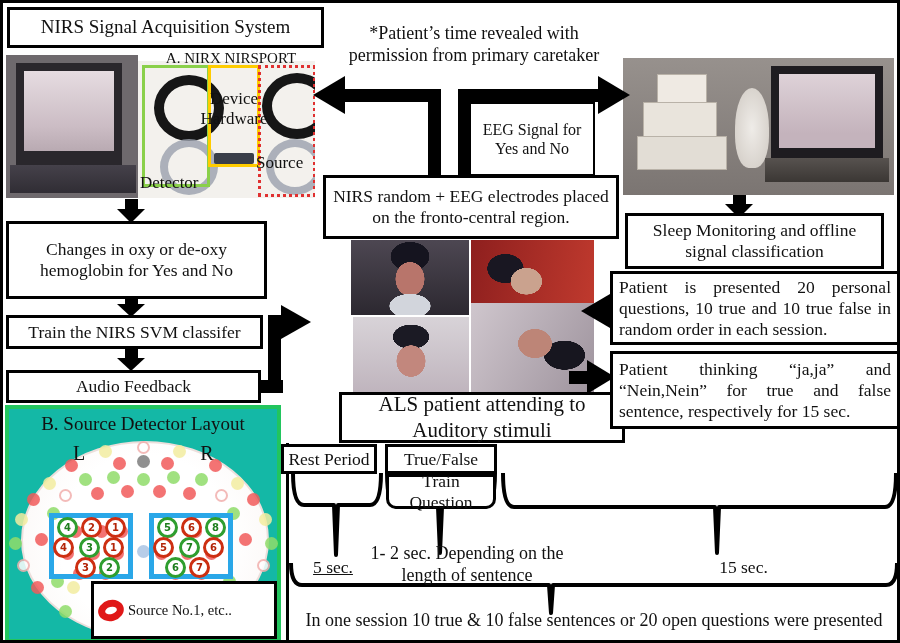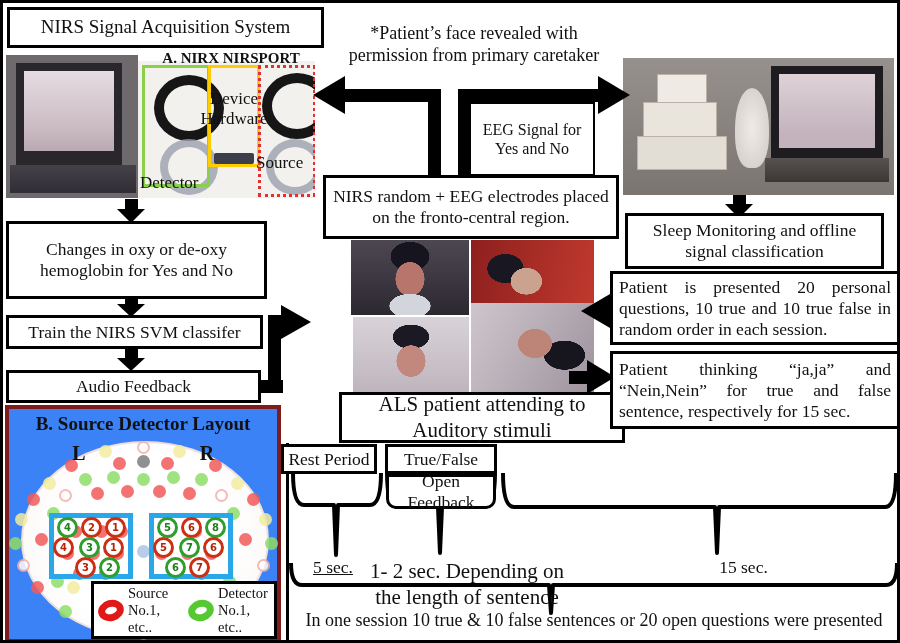--- a/index.html
+++ b/index.html
@@ -7,21 +7,21 @@
           box-sizing:border-box;font-family:"Liberation Serif","DejaVu Serif",serif;color:#111;overflow:hidden;}
   .abs{position:absolute;}
   .box{position:absolute;background:#fff;border:3px solid #000;box-sizing:border-box;
        display:flex;flex-direction:column;align-items:center;justify-content:center;
        text-align:center;font-size:17px;line-height:1.2;z-index:4;}
   .txt{position:absolute;text-align:center;font-size:17px;line-height:1.22;z-index:5;}
   .bar{position:absolute;background:#000;z-index:3;}
   .tri{position:absolute;width:0;height:0;z-index:3;}
   .photo{position:absolute;overflow:hidden;z-index:2;}
   .b2{border-width:2px;}
-  .bold{font-weight:bold;}
+  .bold{font-weight:normal;}
   
   #montage{position:absolute;z-index:1;}
   .head-ellipse{position:absolute;border:2px solid #ecdfdc;border-radius:50%;
                 background:radial-gradient(circle,#ffffff 55%,#faf5f3 100%);}
   .dot{position:absolute;width:13px;height:13px;border-radius:50%;opacity:.85;z-index:1;}
   .dr{background:#f15b5b;} .dg{background:#8fdc6a;} .dy{background:#f2eca0;}
   .do{background:#fff;border:2px solid #f2b0ae;box-sizing:border-box;}
   .dk{background:#7d7d7d;} .db{background:#aac4e4;}
   .cluster{position:absolute;border:5px solid #2aa7e8;box-sizing:border-box;z-index:2;background:transparent;}
   .optode{position:absolute;width:15px;height:15px;border-radius:50%;background:#fff;z-index:3;
@@ -59,21 +59,21 @@
     <div class="abs" style="left:128px;top:78px;width:42px;height:40px;border:8px solid #9aa0ad;border-radius:50%;opacity:.8;"></div>
     <div class="abs" style="left:76px;top:92px;width:40px;height:11px;background:#3a3f4a;border-radius:2px;"></div>
     <div class="abs" style="left:4px;top:4px;width:62px;height:116px;border:3px solid #8ad04a;"></div>
     <div class="abs" style="left:70px;top:4px;width:46px;height:96px;border:3px solid #ffcc00;"></div>
     <div class="abs" style="left:120px;top:4px;width:52px;height:126px;border:3px dotted #e03030;"></div>
     <div class="abs" style="left:40px;top:28px;width:112px;text-align:center;font-size:17px;z-index:5;">Device Hardware</div>
     <div class="abs" style="left:2px;top:112px;font-size:17px;z-index:5;">Detector</div>
     <div class="abs" style="left:118px;top:92px;font-size:17px;z-index:5;">Source</div>
   </div>
 
-  <div class="txt" style="left:328px;top:20px;width:286px;font-size:18px;">*Patient’s face revealed with permission from primary caretaker</div>
+  <div class="txt" style="left:328px;top:20px;width:286px;font-size:18px;">*Patient’s time revealed with permission from primary caretaker</div>
 
   <div class="tri" style="left:310px;top:73px;border-top:19px solid transparent;border-bottom:19px solid transparent;border-right:32px solid #000;"></div>
   <div class="bar" style="left:340px;top:86px;width:98px;height:13px;"></div>
   <div class="bar" style="left:425px;top:86px;width:13px;height:90px;"></div>
   <div class="bar" style="left:455px;top:86px;width:13px;height:90px;"></div>
   <div class="bar" style="left:455px;top:86px;width:140px;height:13px;"></div>
   <div class="tri" style="left:595px;top:73px;border-top:19px solid transparent;border-bottom:19px solid transparent;border-left:32px solid #000;"></div>
 
   <div class="box b2" style="left:466px;top:99px;width:126px;height:74px;font-size:16px;">
     <span>EEG Signal for Yes and No</span>
@@ -152,21 +152,21 @@
   <div class="tri" style="left:114px;top:355px;border-left:14px solid transparent;border-right:14px solid transparent;border-top:13px solid #000;"></div>
 
   <div class="box" style="left:3px;top:367px;width:255px;height:33px;font-size:17.5px;">
     <span>Audio Feedback</span>
   </div>
 
   <div class="bar" style="left:256px;top:377px;width:24px;height:13px;"></div>
   <div class="bar" style="left:265px;top:312px;width:13px;height:78px;"></div>
   <div class="tri" style="left:278px;top:302px;border-top:17px solid transparent;border-bottom:17px solid transparent;border-left:30px solid #000;"></div>
 
-  <div class="abs" style="left:2px;top:402px;width:276px;height:238px;border:4px solid #7f1d1d;box-sizing:border-box;background:#3b82f6;z-index:4;">
+  <div class="abs" style="left:2px;top:402px;width:276px;height:238px;border:4px solid #22c55e;box-sizing:border-box;background:#14b8a6;z-index:4;">
     <div class="txt bold" style="left:0;top:3px;width:268px;font-size:19px;">B. Source Detector Layout</div>
     <div class="txt bold" style="left:58px;top:32px;width:24px;font-size:20px;">L</div>
     <div class="txt bold" style="left:186px;top:32px;width:24px;font-size:20px;">R</div>
 
     <div id="montage" style="left:0px;top:26px;width:268px;height:206px;">
       <div class="head-ellipse" style="left:12px;top:6px;width:244px;height:194px;"></div>
       <div class="cluster" style="left:40px;top:78px;width:84px;height:66px;"></div>
       <div class="cluster" style="left:140px;top:78px;width:84px;height:66px;"></div>
     <span class="dot dy" style="left: 90px; top: 10px;"></span>
         <span class="dot do" style="left: 128px; top: 6px;"></span>
@@ -250,46 +250,42 @@
         <span class="optode d" style="left: 156px; top: 122px;">6</span>
         <span class="optode s" style="left: 180px; top: 122px;">7</span>
       </div>
 
     <div class="abs" style="left:82px;top:172px;width:186px;height:58px;border:3px solid #000;box-sizing:border-box;background:#fff;z-index:6;
                 display:flex;flex-direction:row;justify-content:center;font-size:14.5px;">
       <div class="legend-row">
         <span class="legend-donut" style="border:7px solid #e01818;transform:rotate(-15deg);"></span>
         <span>Source No.1, etc..</span>
       </div>
-      <div class="legend-row">
-        <span class="legend-donut" style="border:7px solid #55c832;transform:rotate(-15deg);"></span>
-        <span>Detector No.1, etc..</span>
-      </div>
     </div>
   </div>
 
   <div class="bar" style="left:283px;top:440px;width:3px;height:200px;"></div>
 
   <div class="box" style="left:278px;top:441px;width:96px;height:30px;font-size:17.5px;">
     <span>Rest Period</span>
   </div>
   <div class="box" style="left:382px;top:441px;width:112px;height:30px;font-size:17.5px;">
     <span>True/False</span>
   </div>
 
   <svg class="abs" style="left:283px;top:468px;z-index:2;" width="614" height="175" viewBox="0 0 614 175">
     <path d="M 7 2 Q 7 34 18 34 L 48 34 L 50 84 L 52 34 L 84 34 Q 95 34 95 2" fill="none" stroke="#000" stroke-width="4" stroke-linejoin="round"></path>
     <path d="M 101 2 Q 101 36 112 36 L 152 36 L 154 82 L 156 36 L 198 36 Q 209 36 209 2" fill="none" stroke="#000" stroke-width="4" stroke-linejoin="round"></path>
     <path d="M 217 2 Q 217 36 228 36 L 429 36 L 431 82 L 433 36 L 599 36 Q 610 36 610 2" fill="none" stroke="#000" stroke-width="4" stroke-linejoin="round"></path>
     <path d="M 5 92 Q 5 114 16 114 L 263 114 L 265 142 L 267 114 L 600 114 Q 611 114 611 92" fill="none" stroke="#000" stroke-width="4" stroke-linejoin="round"></path>
   </svg>
 
   <div class="box" style="left:383px;top:471px;width:110px;height:35px;font-size:17.5px;border-radius:0 0 10px 10px;">
-    <span>Open Feedback</span>
+    <span>Train Question</span>
   </div>
 
   <div class="txt" style="left:295px;top:554px;width:70px;font-size:17.5px;text-decoration:underline;">5 sec.</div>
-  <div class="txt" style="left:360px;top:540px;width:208px;font-size:21px;margin-top:16px;">1- 2 sec. Depending on the length of sentence</div>
+  <div class="txt" style="left:360px;top:540px;width:208px;font-size:18px;">1- 2 sec. Depending on the length of sentence</div>
   <div class="txt" style="left:698px;top:554px;width:85px;font-size:17.5px;">15 sec.</div>
 
   <div class="txt" style="left:288px;top:607px;width:606px;font-size:18px;">In one session 10 true &amp; 10 false sentences or 20 open questions were presented</div>
 
 </div>
 
 </body></html>

